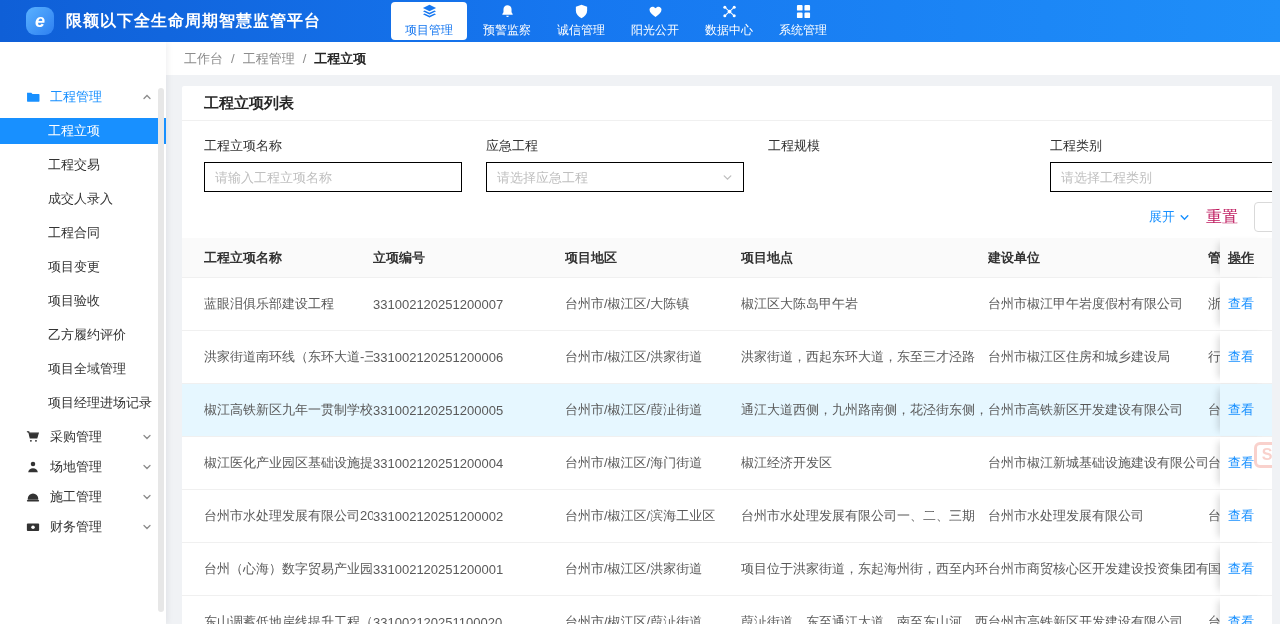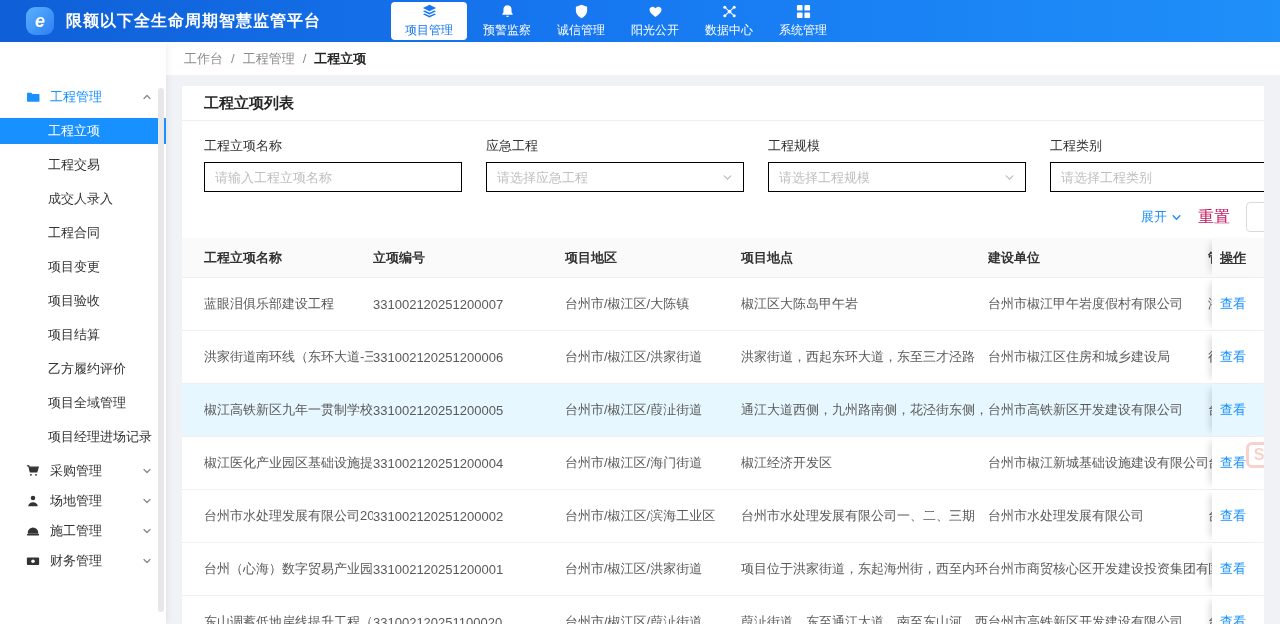--- a/index.html
+++ b/index.html
@@ -38,21 +38,21 @@
   .sub-item.active { background:#1890ff; color:#fff; }
   .side-scrollbar { position:absolute; right:2px; top:46px; bottom:12px; width:6px;
     border-radius:3px; background:#e7e7e7; }
 
   .content { flex:1; min-width:0; display:flex; flex-direction:column; background:#f0f2f5; }
   .breadcrumb-bar { height:33px; background:#fff; display:flex; align-items:center;
     padding-left:18px; font-size:13px; color:#999; gap:8px; }
   .crumb { color:#8c8c8c; cursor:pointer; }
   .crumb-current { color:#262626; font-weight:600; }
 
-  .card-wrap { flex:1; min-height:0; padding:11px 16px 0 16px; }
+  .card-wrap { flex:1; min-height:0; padding:11px 8px 0 16px; }
   .card { background:#fff; height:100%; overflow:hidden; position:relative; border-radius:2px 0 0 0; }
   .card-title-row { height:35px; display:flex; align-items:center; padding:0 22px;
     border-bottom:1px solid #f0f0f0; }
   .card-title { font-size:15px; font-weight:700; color:#262626; }
 
   
   .filters { display:flex; gap:24px; padding:16px 0 0 22px; }
   .filter { width:258px; flex:none; }
   .filter .flabel { font-size:13px; color:#333; display:block; margin-bottom:7px; }
   .control { height:30px; border:1px solid #000000; border-radius:0;
@@ -161,21 +161,20 @@
             <path d="M2 6.5 5 3.5 8 6.5" fill="none" stroke="currentColor" stroke-width="1.3" stroke-linecap="round"></path>
           </svg>
         </span>
     </div>
     <div class="sub-item active">工程立项</div>
     <div class="sub-item">工程交易</div>
     <div class="sub-item">成交人录入</div>
     <div class="sub-item">工程合同</div>
     <div class="sub-item">项目变更</div>
     <div class="sub-item">项目验收</div>
-    <div class="sub-item">项目结算</div>
     <div class="sub-item">乙方履约评价</div>
     <div class="sub-item">项目全域管理</div>
     <div class="sub-item">项目经理进场记录</div>
 
     <div class="group-item">
       <span class="gicon">
           <svg viewBox="0 0 16 16" fill="none" stroke="currentColor" stroke-width="1.3">
             <path d="M1 2h2.2l1.6 7h7.6l1.6-5.4H4"></path>
             <circle cx="5.6" cy="12.4" r="1.1" fill="currentColor" stroke="none"></circle>
             <circle cx="11.4" cy="12.4" r="1.1" fill="currentColor" stroke="none"></circle>
@@ -261,28 +260,20 @@
               <input readonly="" placeholder="请选择应急工程" style="">
               <span class="sel-caret">
                   <svg width="11" height="11" viewBox="0 0 10 10">
                     <path d="M2 3.5 5 6.5 8 3.5" fill="none" stroke="currentColor" stroke-width="1.2" stroke-linecap="round"></path>
                   </svg>
                 </span>
             </div>
           </div>
           <div class="filter">
             <span class="flabel">工程规模</span>
-            <div class="control">
-              <input readonly="" placeholder="请选择工程规模" style="">
-              <span class="sel-caret">
-                  <svg width="11" height="11" viewBox="0 0 10 10">
-                    <path d="M2 3.5 5 6.5 8 3.5" fill="none" stroke="currentColor" stroke-width="1.2" stroke-linecap="round"></path>
-                  </svg>
-                </span>
-            </div>
           </div>
           <div class="filter">
             <span class="flabel">工程类别</span>
             <div class="control">
               <input readonly="" placeholder="请选择工程类别" style="">
 
             </div>
           </div>
         </div>
 

